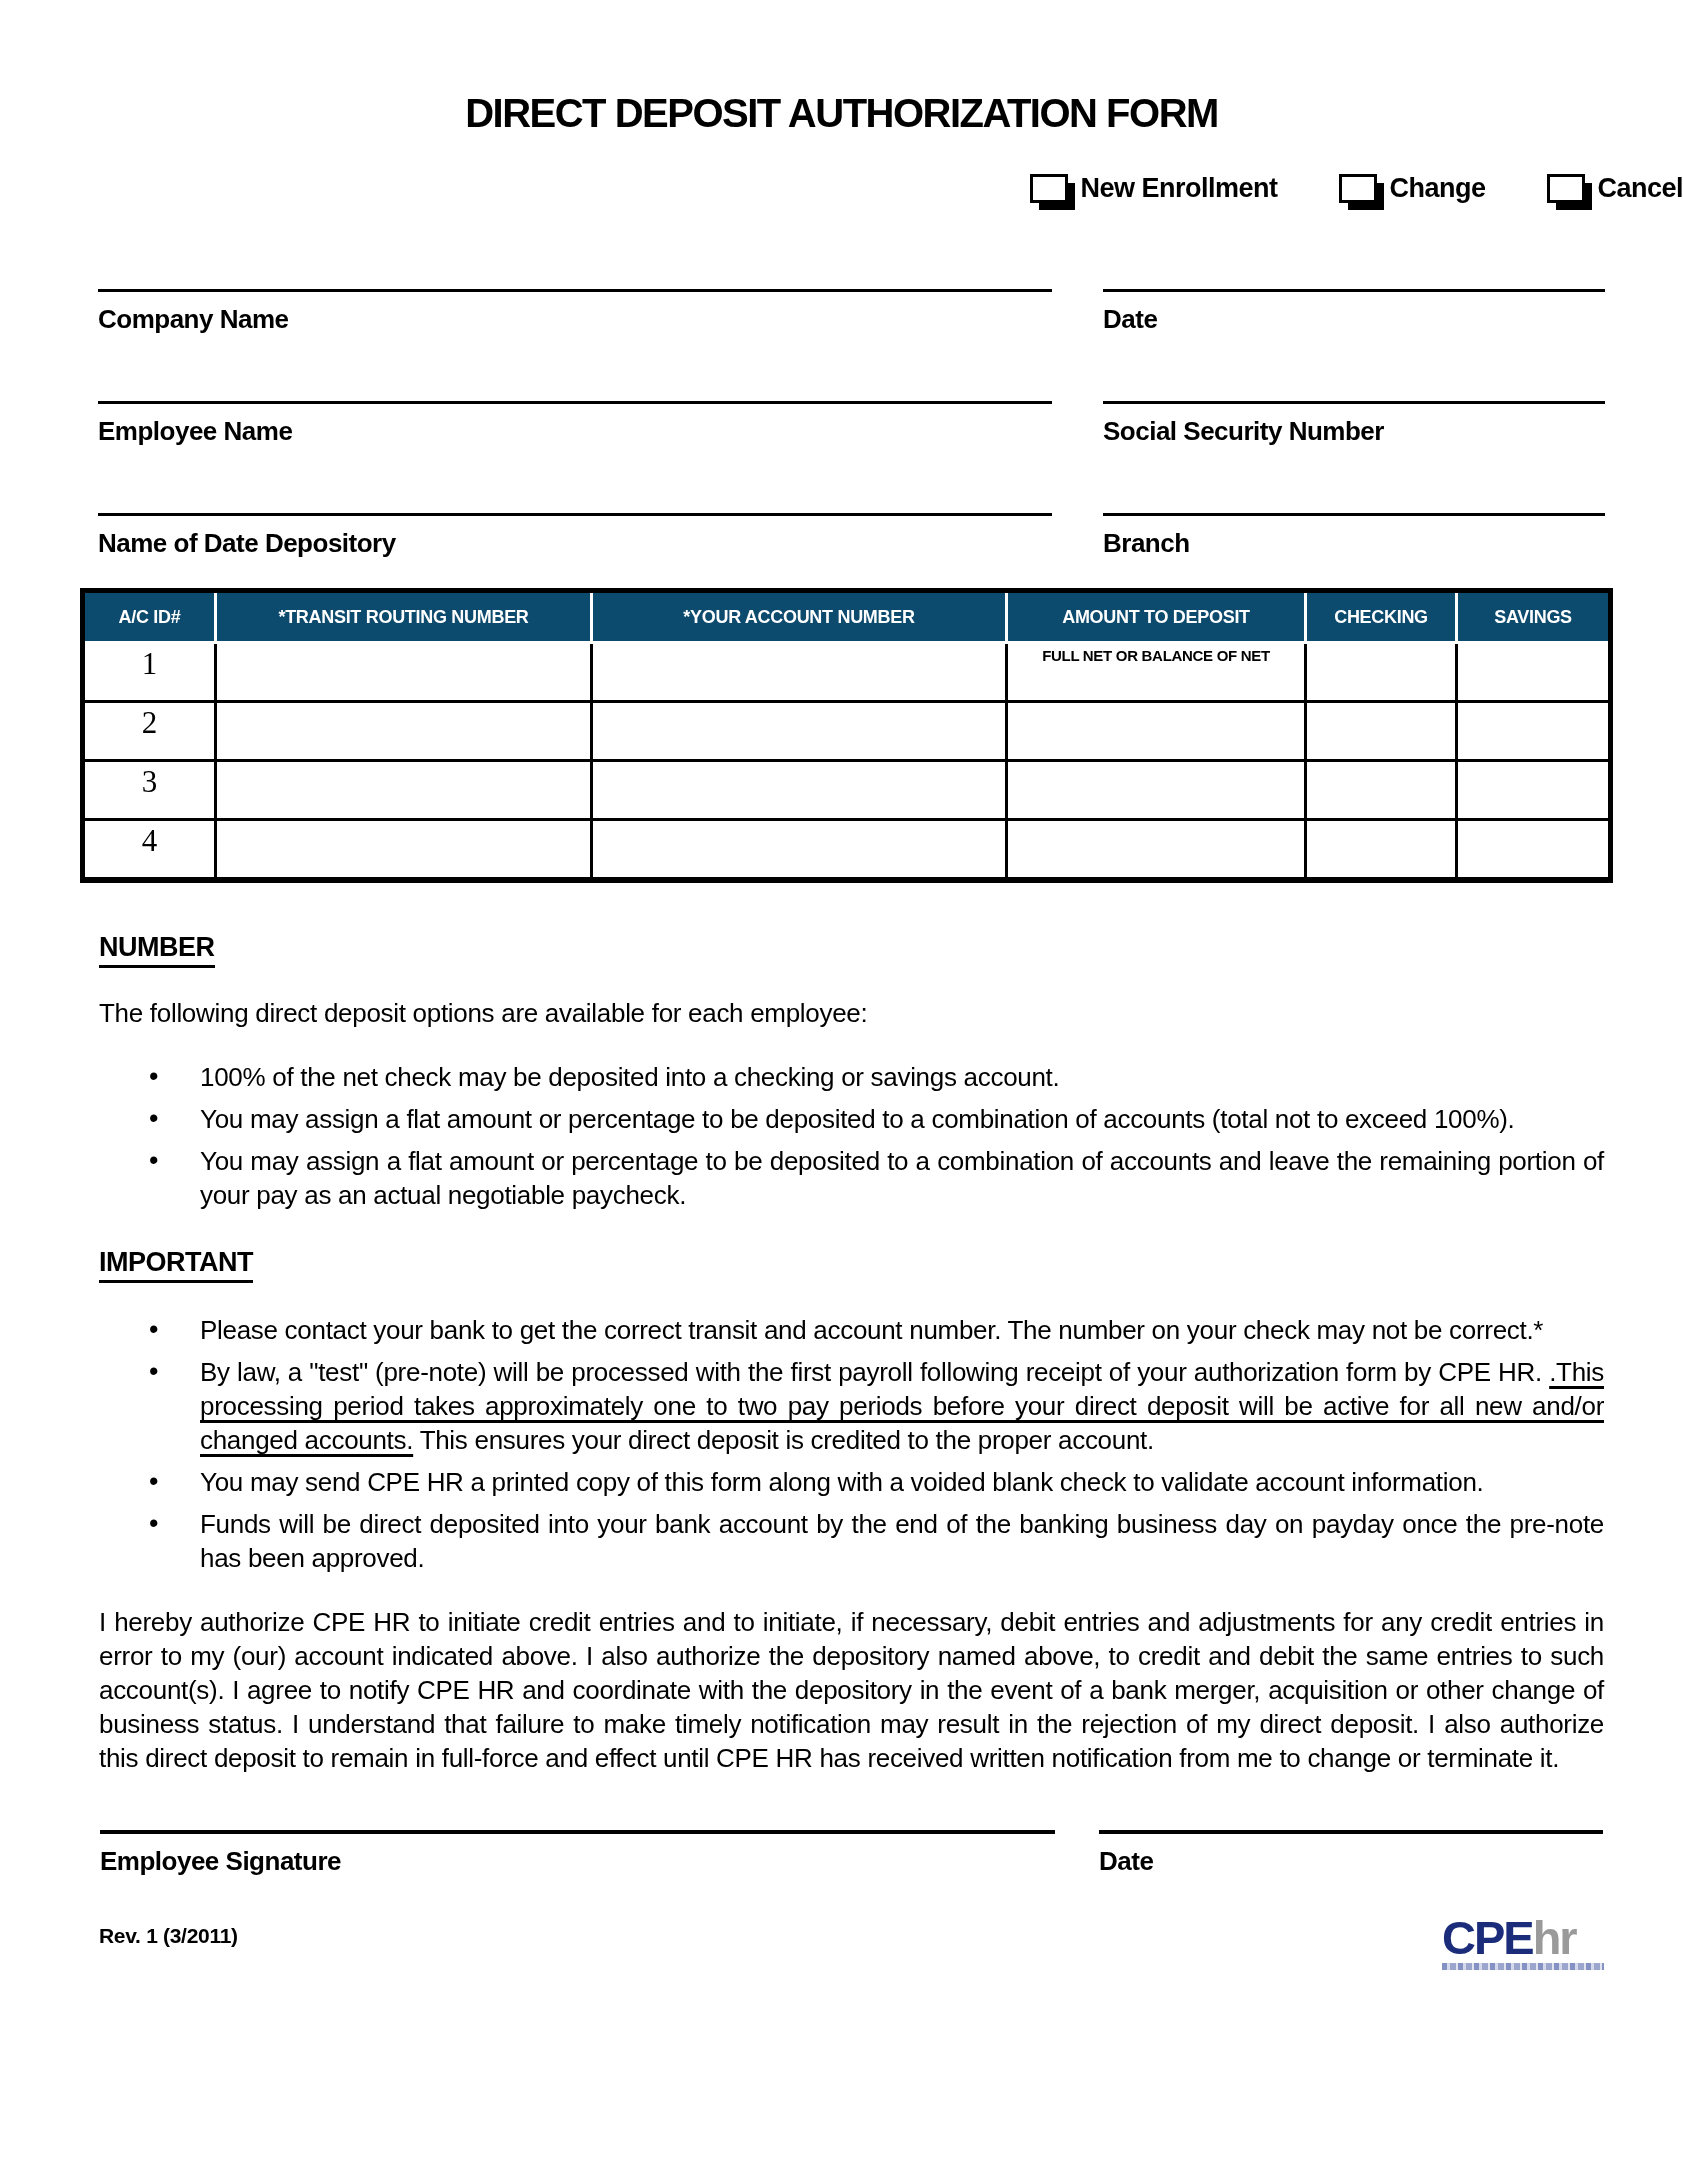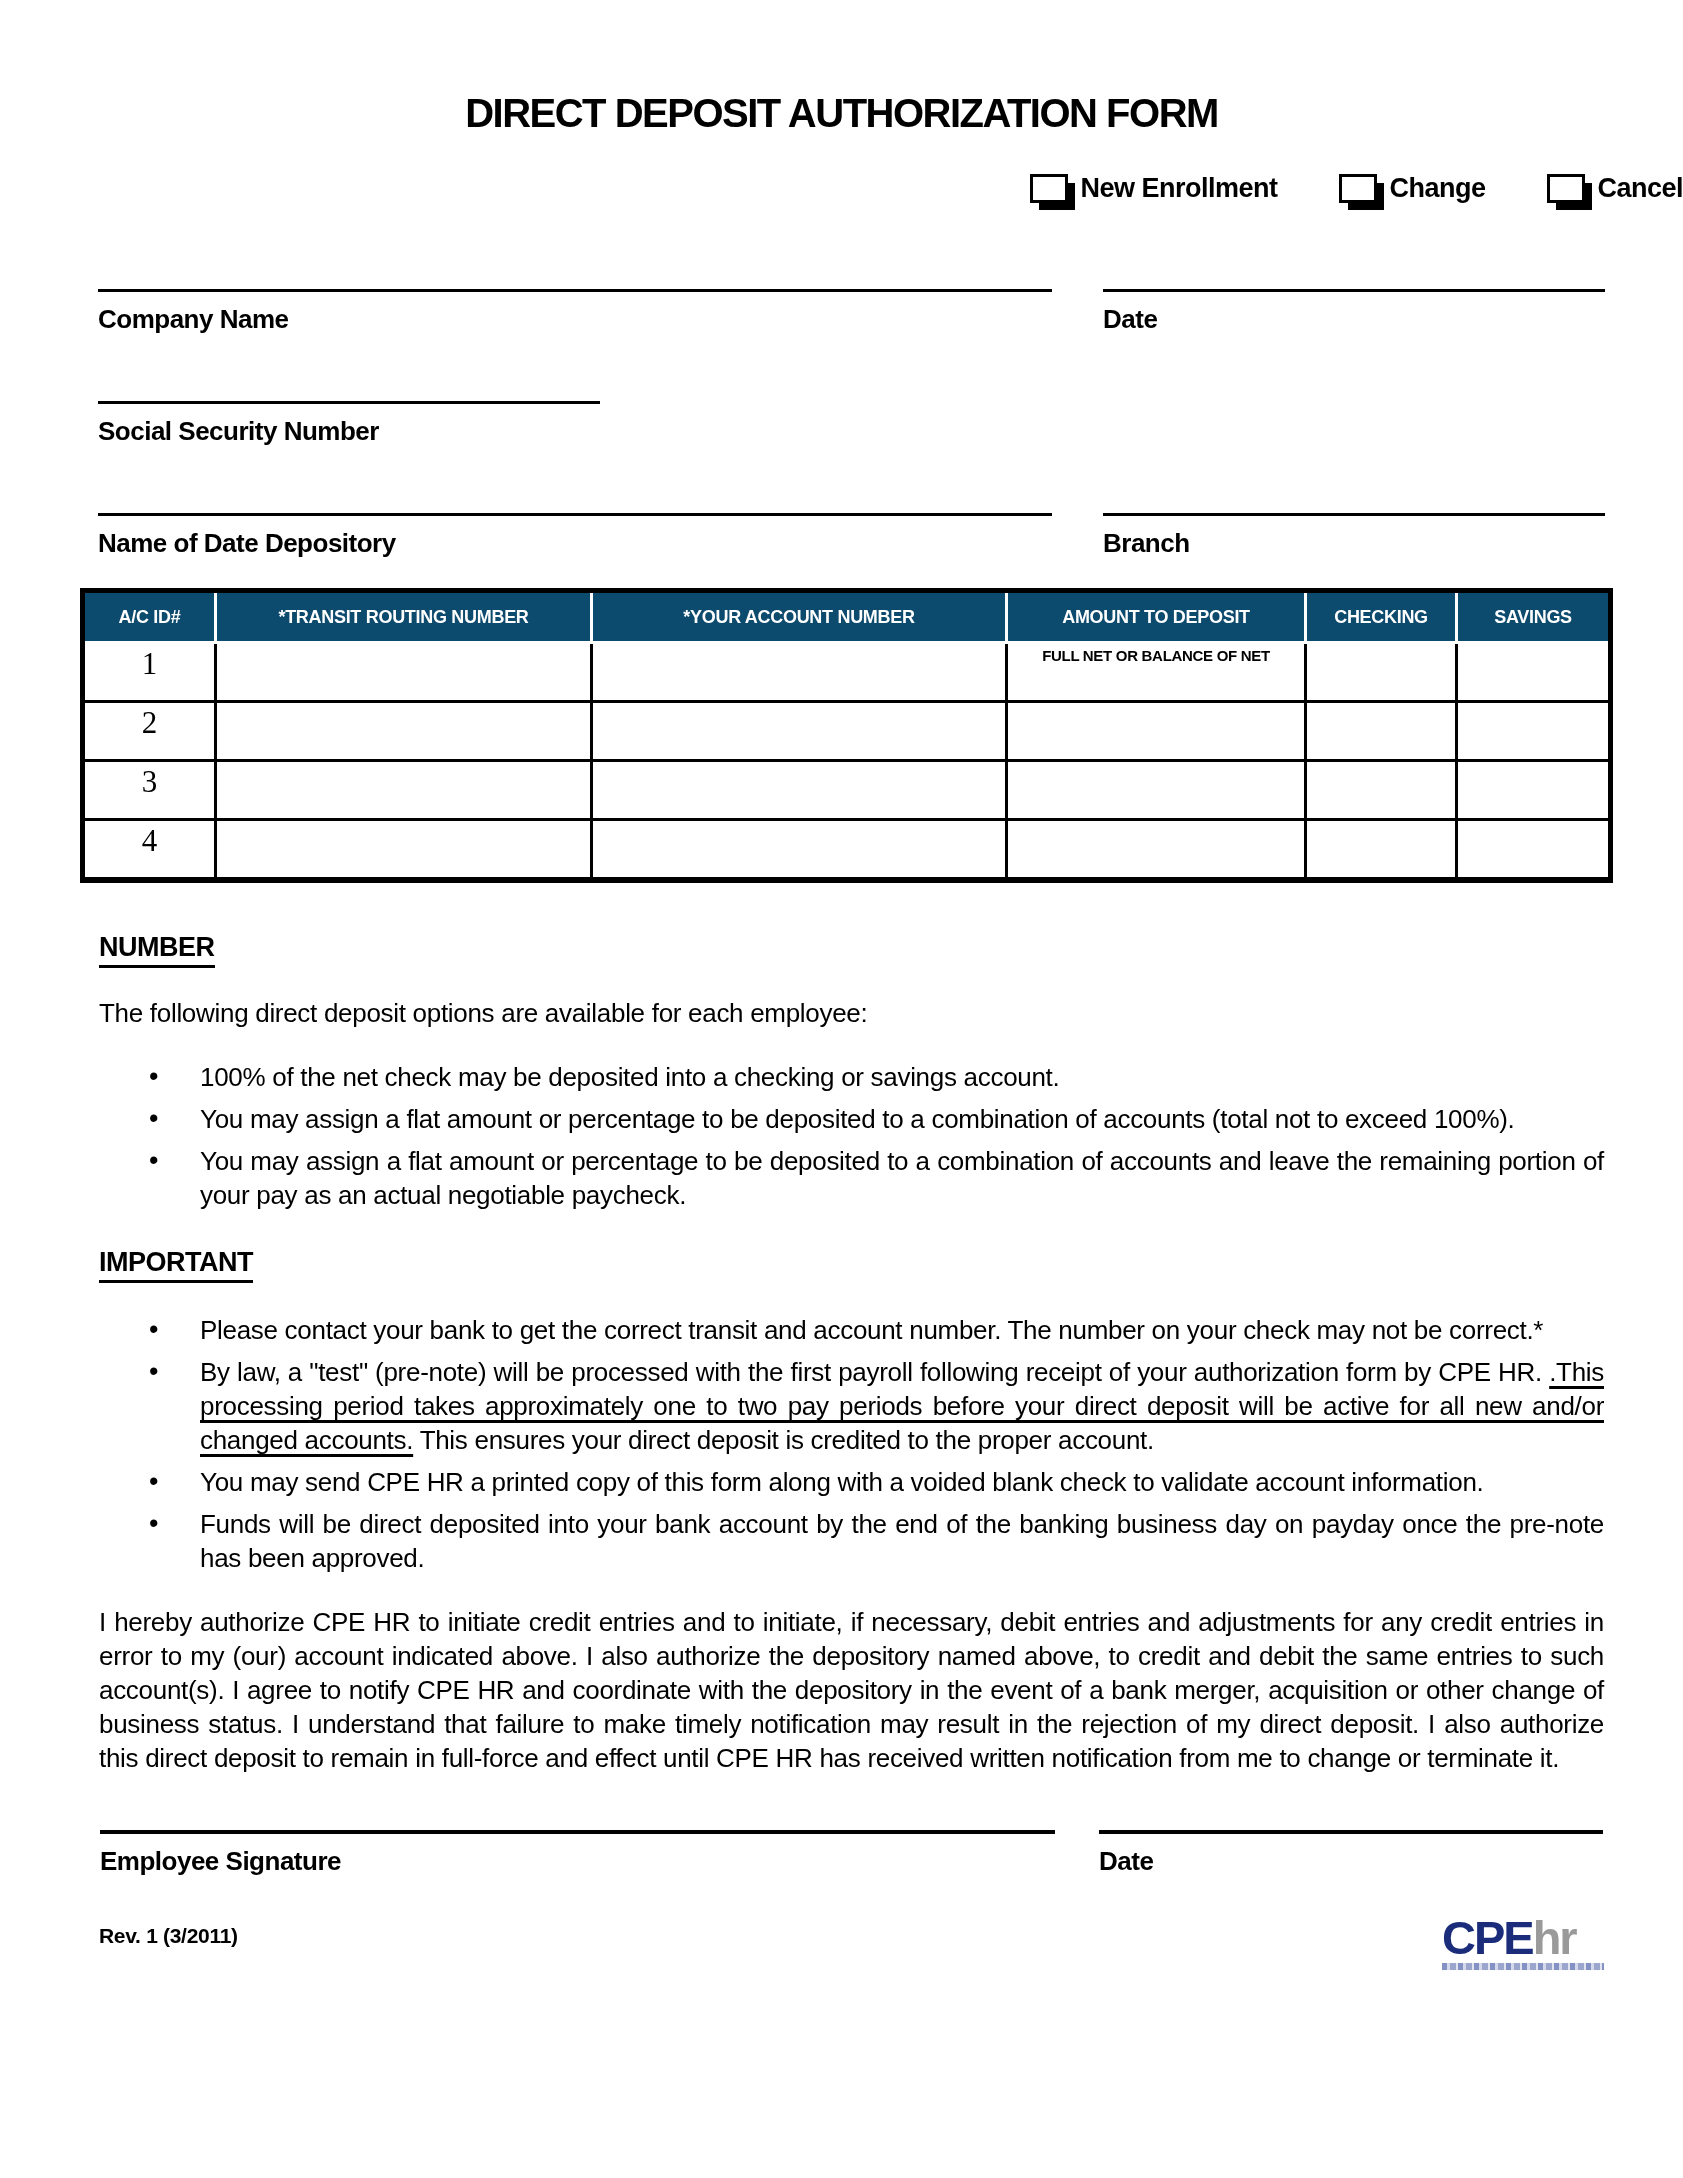--- a/index.html
+++ b/index.html
@@ -199,20 +199,24 @@
       <div class="field colL">
         <div class="line"></div>
         <div class="flabel">Company Name</div>
       </div>
       <div class="field colR">
         <div class="line"></div>
         <div class="flabel">Date</div>
       </div>
     </div>
     <div class="field-row">
+      <div class="field colL">
+        <div class="line"></div>
+        <div class="flabel">Employee Name</div>
+      </div>
       <div class="field colR">
         <div class="line"></div>
         <div class="flabel">Social Security Number</div>
       </div>
     </div>
     <div class="field-row">
       <div class="field colL">
         <div class="line"></div>
         <div class="flabel">Name of Date Depository</div>
       </div>

